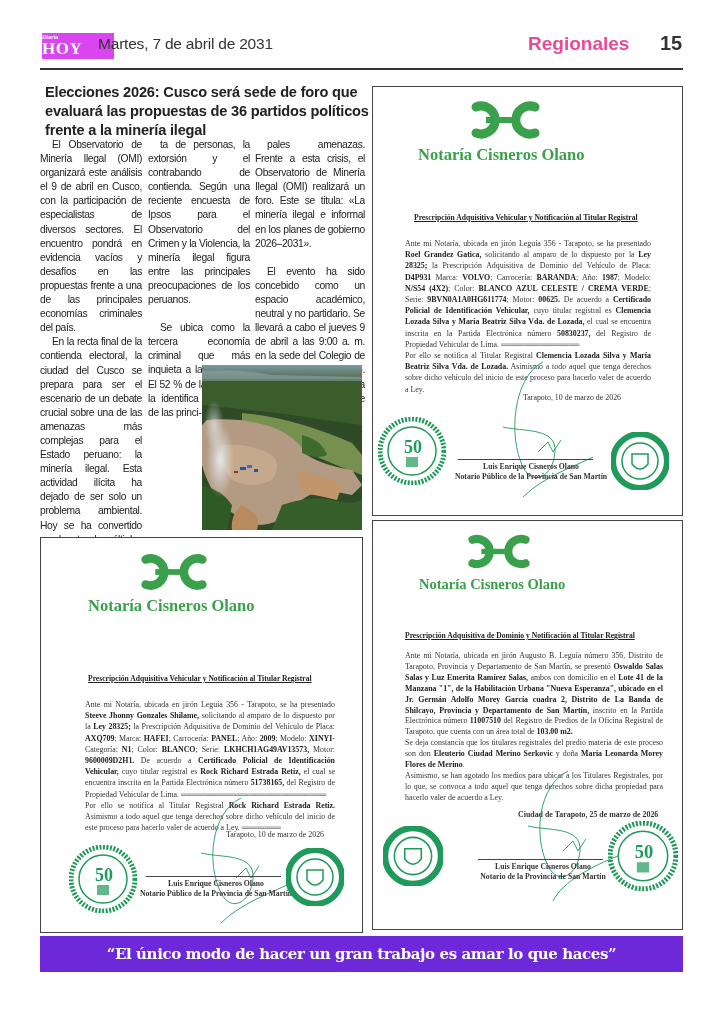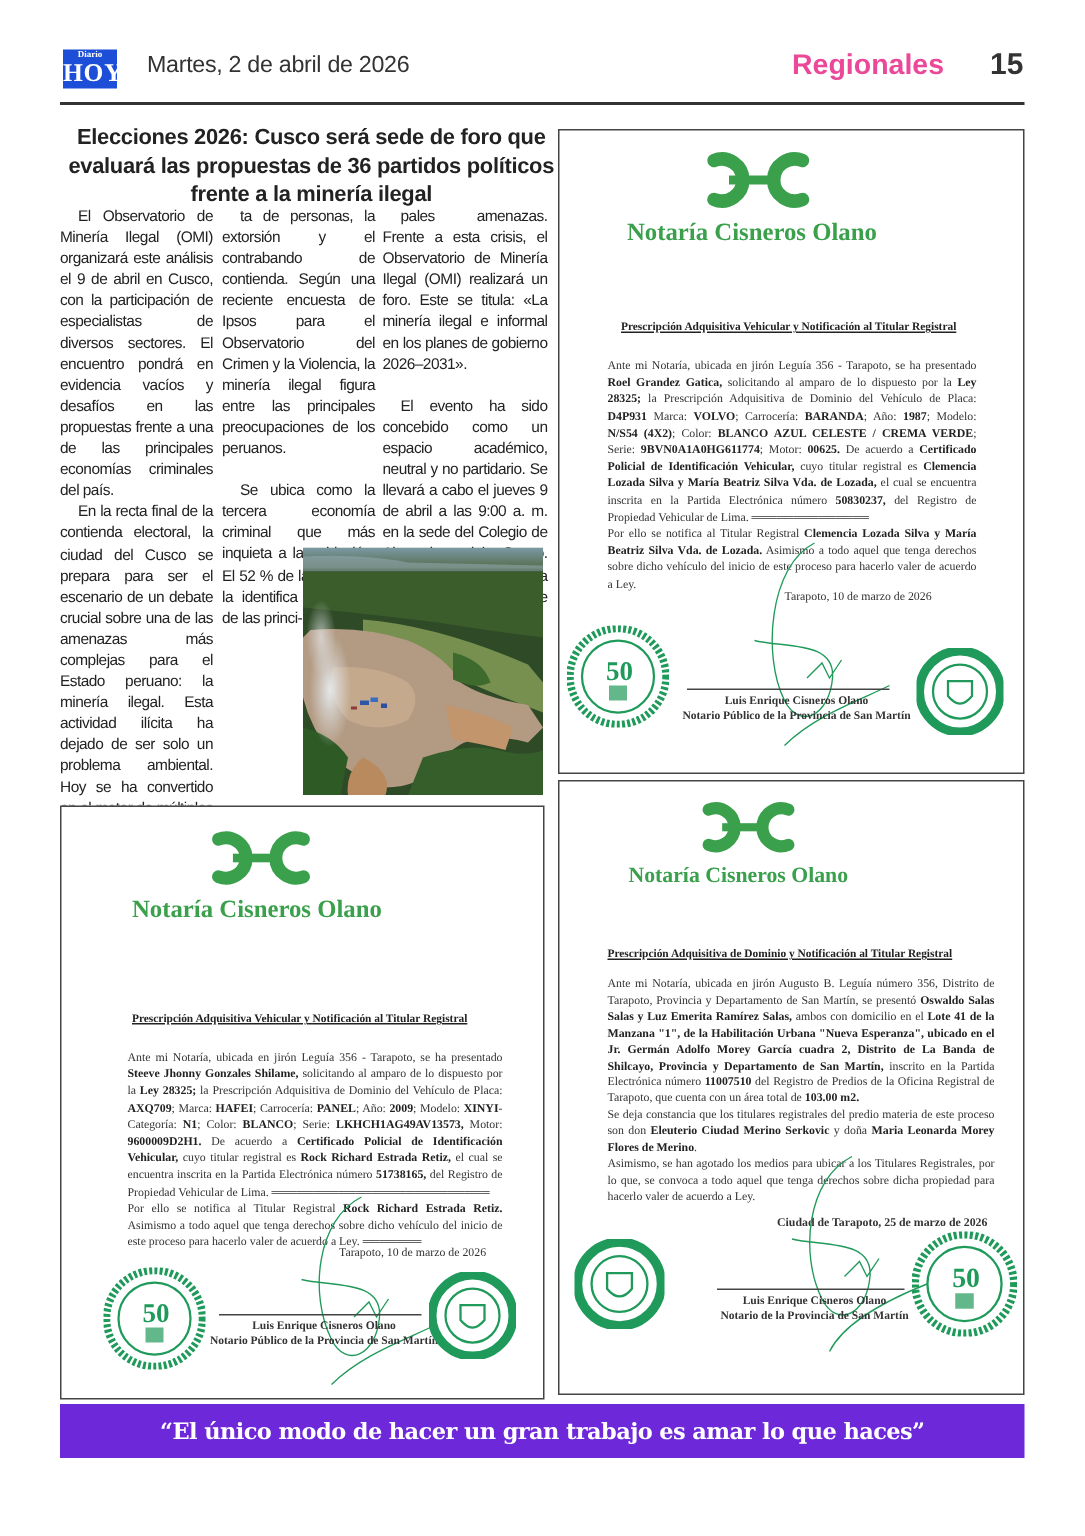--- a/index.html
+++ b/index.html
@@ -1,29 +1,29 @@
 <!DOCTYPE html>
 <html><head>
 <meta charset="utf-8">
 <style>
   html, body { margin:0; padding:0; background:#ffffff; }
   body { width:723px; height:1024px; position:relative; overflow:hidden; font-family:"Liberation Sans", sans-serif; color:#222; }
   .abs { position:absolute; }
 
   
-  .logo { left:42px; top:33px; width:36px; height:26px; background:#1d4ed8; color:#fff; text-align:center; }
+  .logo { left:42px; top:33px; width:72px; height:26px; background:#d946ef; color:#fff; }
   .logo .small { font-family:"Liberation Serif", serif; font-size:6px; font-weight:bold; line-height:7px; display:block; padding-top:1px; }
   .logo .big { font-family:"Liberation Serif", serif; font-size:17px; font-weight:bold; line-height:16px; display:block; letter-spacing:0.5px; }
   .date { left:98px; top:35px; font-size:15.5px; color:#333; letter-spacing:-0.2px; }
   .section { left:528px; top:33px; font-size:19px; font-weight:bold; color:#ec4899; }
   .pagenum { left:660px; top:32px; font-size:20px; font-weight:bold; color:#333; }
   .rule { left:40px; top:68px; width:643px; height:2px; background:#333; }
 
   
-  .headline { left:45px; top:83px; width:325px; text-align:center; font-size:14.6px; font-weight:bold; line-height:19px; color:#222; letter-spacing:-0.2px; }
+  .headline { left:45px; top:83px; width:325px; text-align:left; font-size:14.6px; font-weight:bold; line-height:19px; color:#222; letter-spacing:-0.2px; }
   .col { font-size:10.3px; line-height:14.1px; color:#222; text-align:justify; letter-spacing:-0.35px; }
   .col p { margin:0; text-indent:12px; }
   .col p.gap { margin-top:14px; }
   .c1 { left:40px; top:138px; width:102px; }
   .c2 { left:148px; top:138px; width:102px; }
   .c3 { left:255px; top:138px; width:110px; }
   .photo { left:202px; top:365px; width:160px; height:165px; overflow:hidden; }
 
   
   .box { border:1.5px solid #444; background:#fff; box-sizing:border-box;padding-left:20px; }
@@ -45,21 +45,21 @@
   
   .quote { left:40px; top:936px; width:643px; height:36px; background:#6d28d9; color:#fff; text-align:center; font-family:"DejaVu Serif", serif; font-weight:bold; font-size:15px; line-height:36px; letter-spacing:-0.4px; }
 </style>
 </head>
 <body>
 
 <div class="abs logo">
   <span class="small">Diario</span>
   <span class="big">HOY</span>
 </div>
-<div class="abs date">Martes, 2 de abril de  2026</div>
+<div class="abs date">Martes, 7 de abril de  2031</div>
 <div class="abs section">Regionales</div>
 <div class="abs pagenum">15</div>
 <div class="abs rule"></div>
 
 <div class="abs headline">Elecciones 2026: Cusco será sede de foro que evaluará las propuestas de 36 partidos políticos frente a la minería ilegal</div>
 
 <div class="abs col c1">
   <p>El Observatorio de Minería Ilegal (OMI) organizará este análisis el 9 de abril en Cusco, con la participación de especialistas de diversos sectores. El encuentro pondrá en evidencia vacíos y desafíos en las propuestas frente a una de las principales economías criminales del país.</p>
   <p>En la recta final de la contienda electoral, la ciudad del Cusco se prepara para ser el escenario de un debate crucial sobre una de las amenazas más complejas para el Estado peruano: la minería ilegal. Esta actividad ilícita ha dejado de ser solo un problema ambiental. Hoy se ha convertido en el motor de múltiples redes de crimen organizado.</p>
   <p class="gap">Además, financia delitos conexos como la tra-</p>

